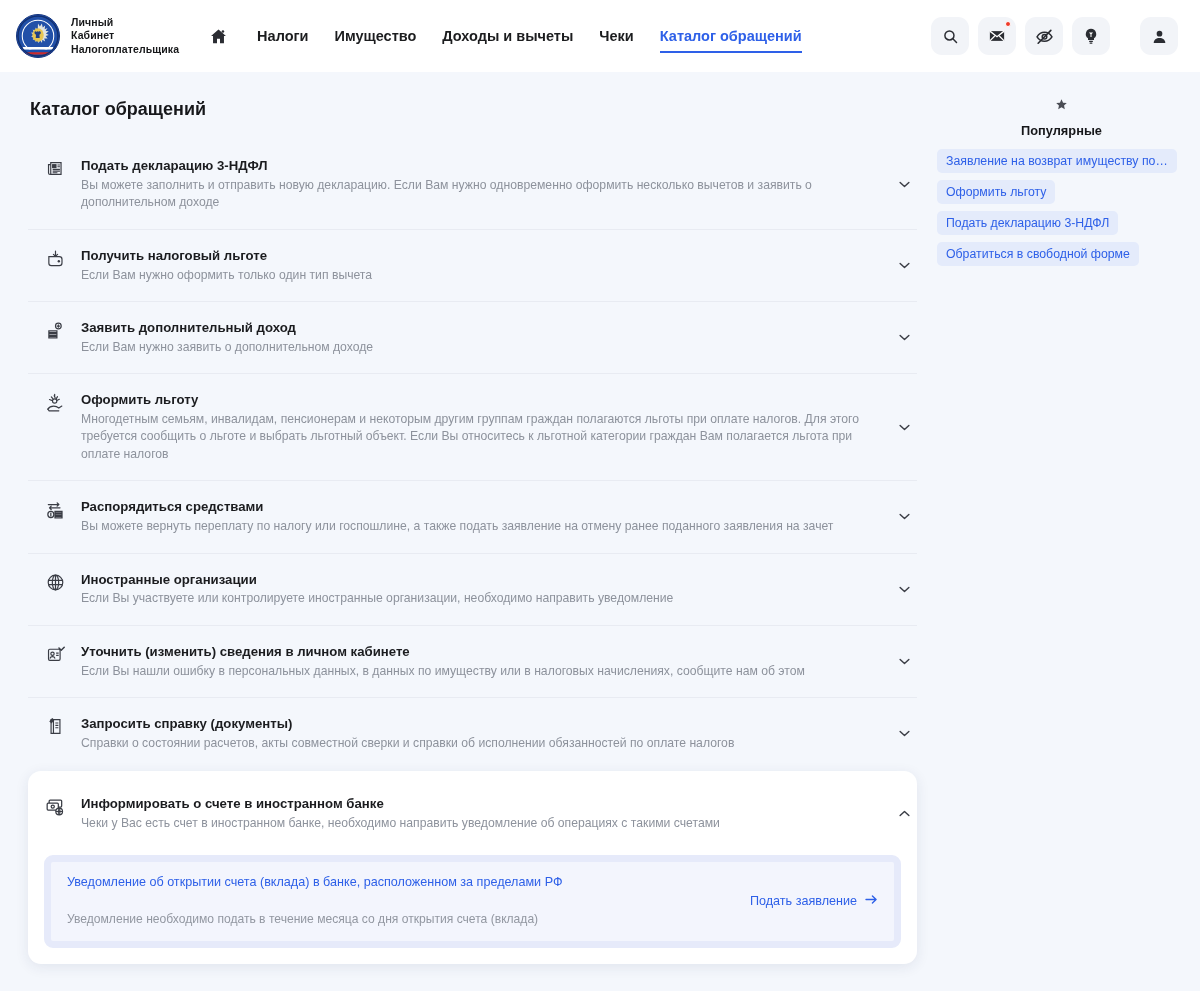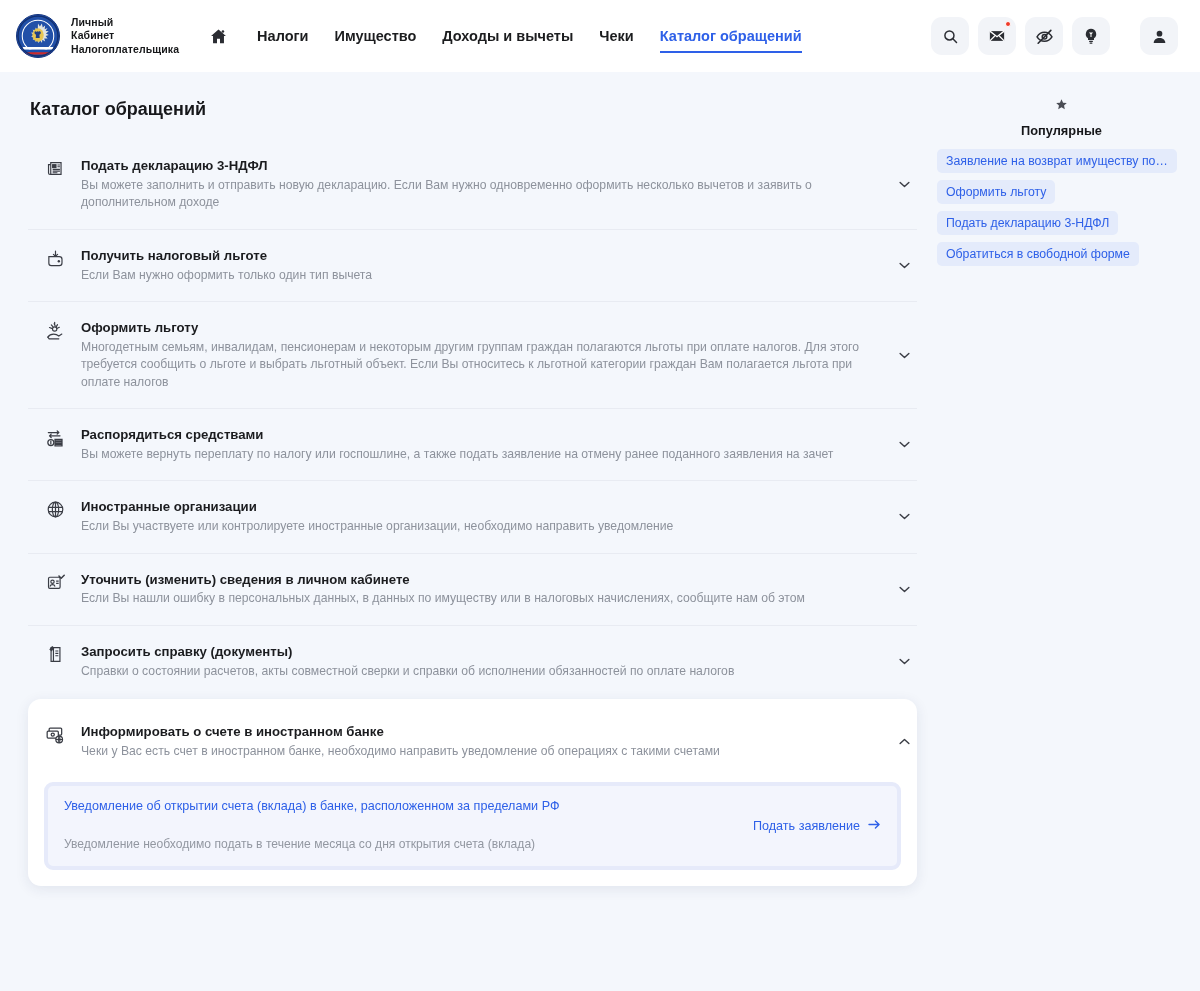--- a/index.html
+++ b/index.html
@@ -123,21 +123,21 @@
 
   
   .cat-card {
     background: #ffffff; border-radius: 13px;
     box-shadow: 0 3px 14px rgba(30,45,90,.09);
     padding: 6px 0 16px 0; margin-top: 2px;
   }
   .cat-card .cat-row { border-bottom: none; padding: 18px 2px 12px 0; }
   .sub-list { padding: 10px 16px 0 16px; display: flex; flex-direction: column; gap: 8px; }
   .sub-item {
-    border: 4px solid #0ea5e9; border-radius: 9px;
+    border: 7px solid #0ea5e9; border-radius: 9px;
     padding: 12px 16px 13px 16px;
     display: flex; align-items: center; cursor: pointer;
     background: #ffffff; min-height: 52px;
   }
   .sub-item.highlight { background: #f3f5fd; border-color: #e6eafa; }
   .sub-text { flex: 1; min-width: 0; }
   .sub-title {
     font-size: 12.6px; color: #2e60e8; line-height: 1.4;
     margin-bottom: 2px;
   }
@@ -280,20 +280,38 @@
           <div class="cat-title">Получить налоговый льготе</div>
           <div class="cat-desc">Если Вам нужно оформить только один тип вычета</div>
         </div>
         <div class="chev">
           <svg width="11" height="7" viewBox="0 0 12 8" fill="none" stroke="#3a3d45" stroke-width="1.6" stroke-linecap="round" stroke-linejoin="round">
               <path d="M1 1.6 6 6.4 11 1.6"></path>
             </svg>
         </div>
       </div>
 
+      <div class="cat-row">
+        <div class="cat-icon">
+          <svg width="19" height="19" viewBox="0 0 24 24" fill="none" stroke="#3a3d45" stroke-width="1.5">
+            <circle cx="15.6" cy="6.4" r="3.6"></circle>
+              <path d="M15.6 4.9v3M14.1 6.4h3" stroke-linecap="round"></path>
+            <path d="M3.6 12.4h10.2v2.2H3.6zM3.6 16h10.2v2.2H3.6zM3.6 19.6h10.2v1.8H3.6z"></path>
+          </svg>
+        </div>
+        <div class="cat-body">
+          <div class="cat-title">Заявить дополнительный доход</div>
+          <div class="cat-desc">Если Вам нужно заявить о дополнительном доходе</div>
+        </div>
+        <div class="chev">
+          <svg width="11" height="7" viewBox="0 0 12 8" fill="none" stroke="#3a3d45" stroke-width="1.6" stroke-linecap="round" stroke-linejoin="round">
+              <path d="M1 1.6 6 6.4 11 1.6"></path>
+            </svg>
+        </div>
+      </div>
 
       <div class="cat-row">
         <div class="cat-icon">
           <svg width="20" height="20" viewBox="0 0 24 24" fill="none" stroke="#3a3d45" stroke-width="1.4">
             <path d="M11 3.2 12.3 6M7.6 4.6 9.4 6.8M15 4.4l-1.4 2.4M5.4 7.8l2.6 1M17.2 7.6l-2.4 1.2M11.6 1.6v2.2" stroke-linecap="round"></path>
             <circle cx="11.6" cy="9.6" r="2.6"></circle>
             <path d="M3.4 19.4c1.6-2.4 4.2-3.6 7-3.6 2.4 0 4.5.8 6.2 2.2l3.6-2.4" stroke-linecap="round"></path>
             <path d="M3.4 19.4 5 21.4h11.6" stroke-linecap="round"></path>
           </svg>
         </div>

